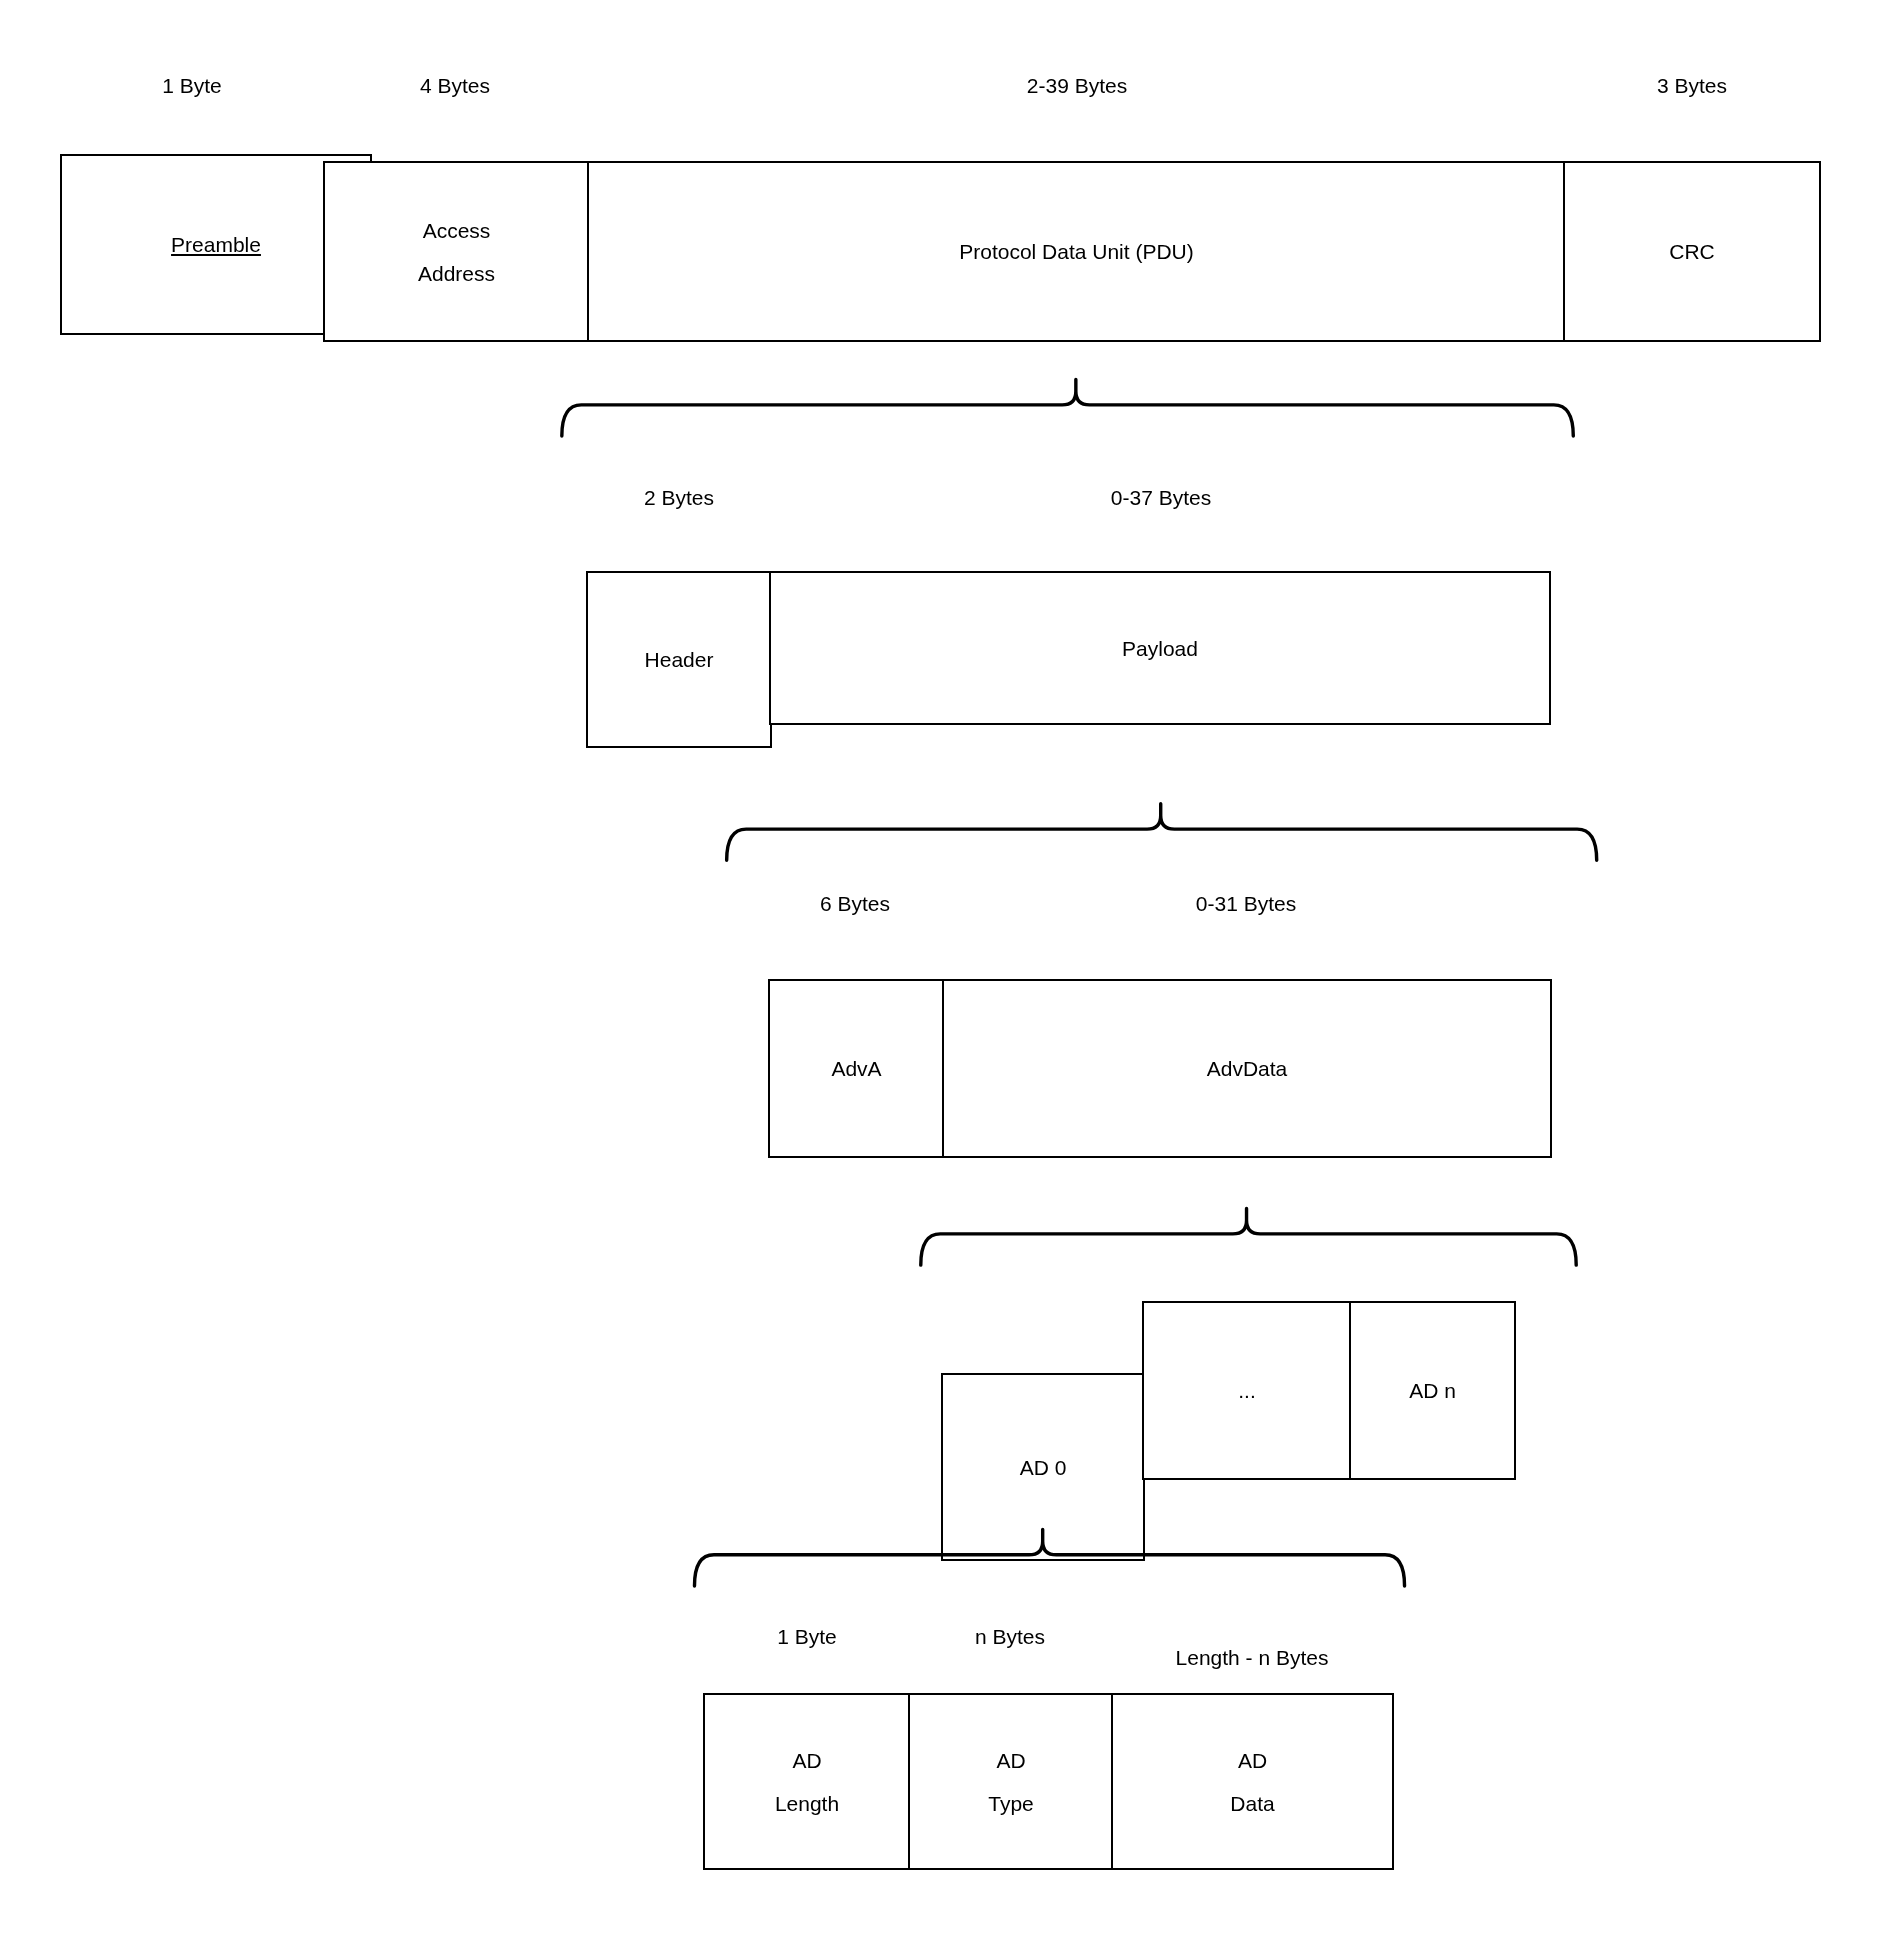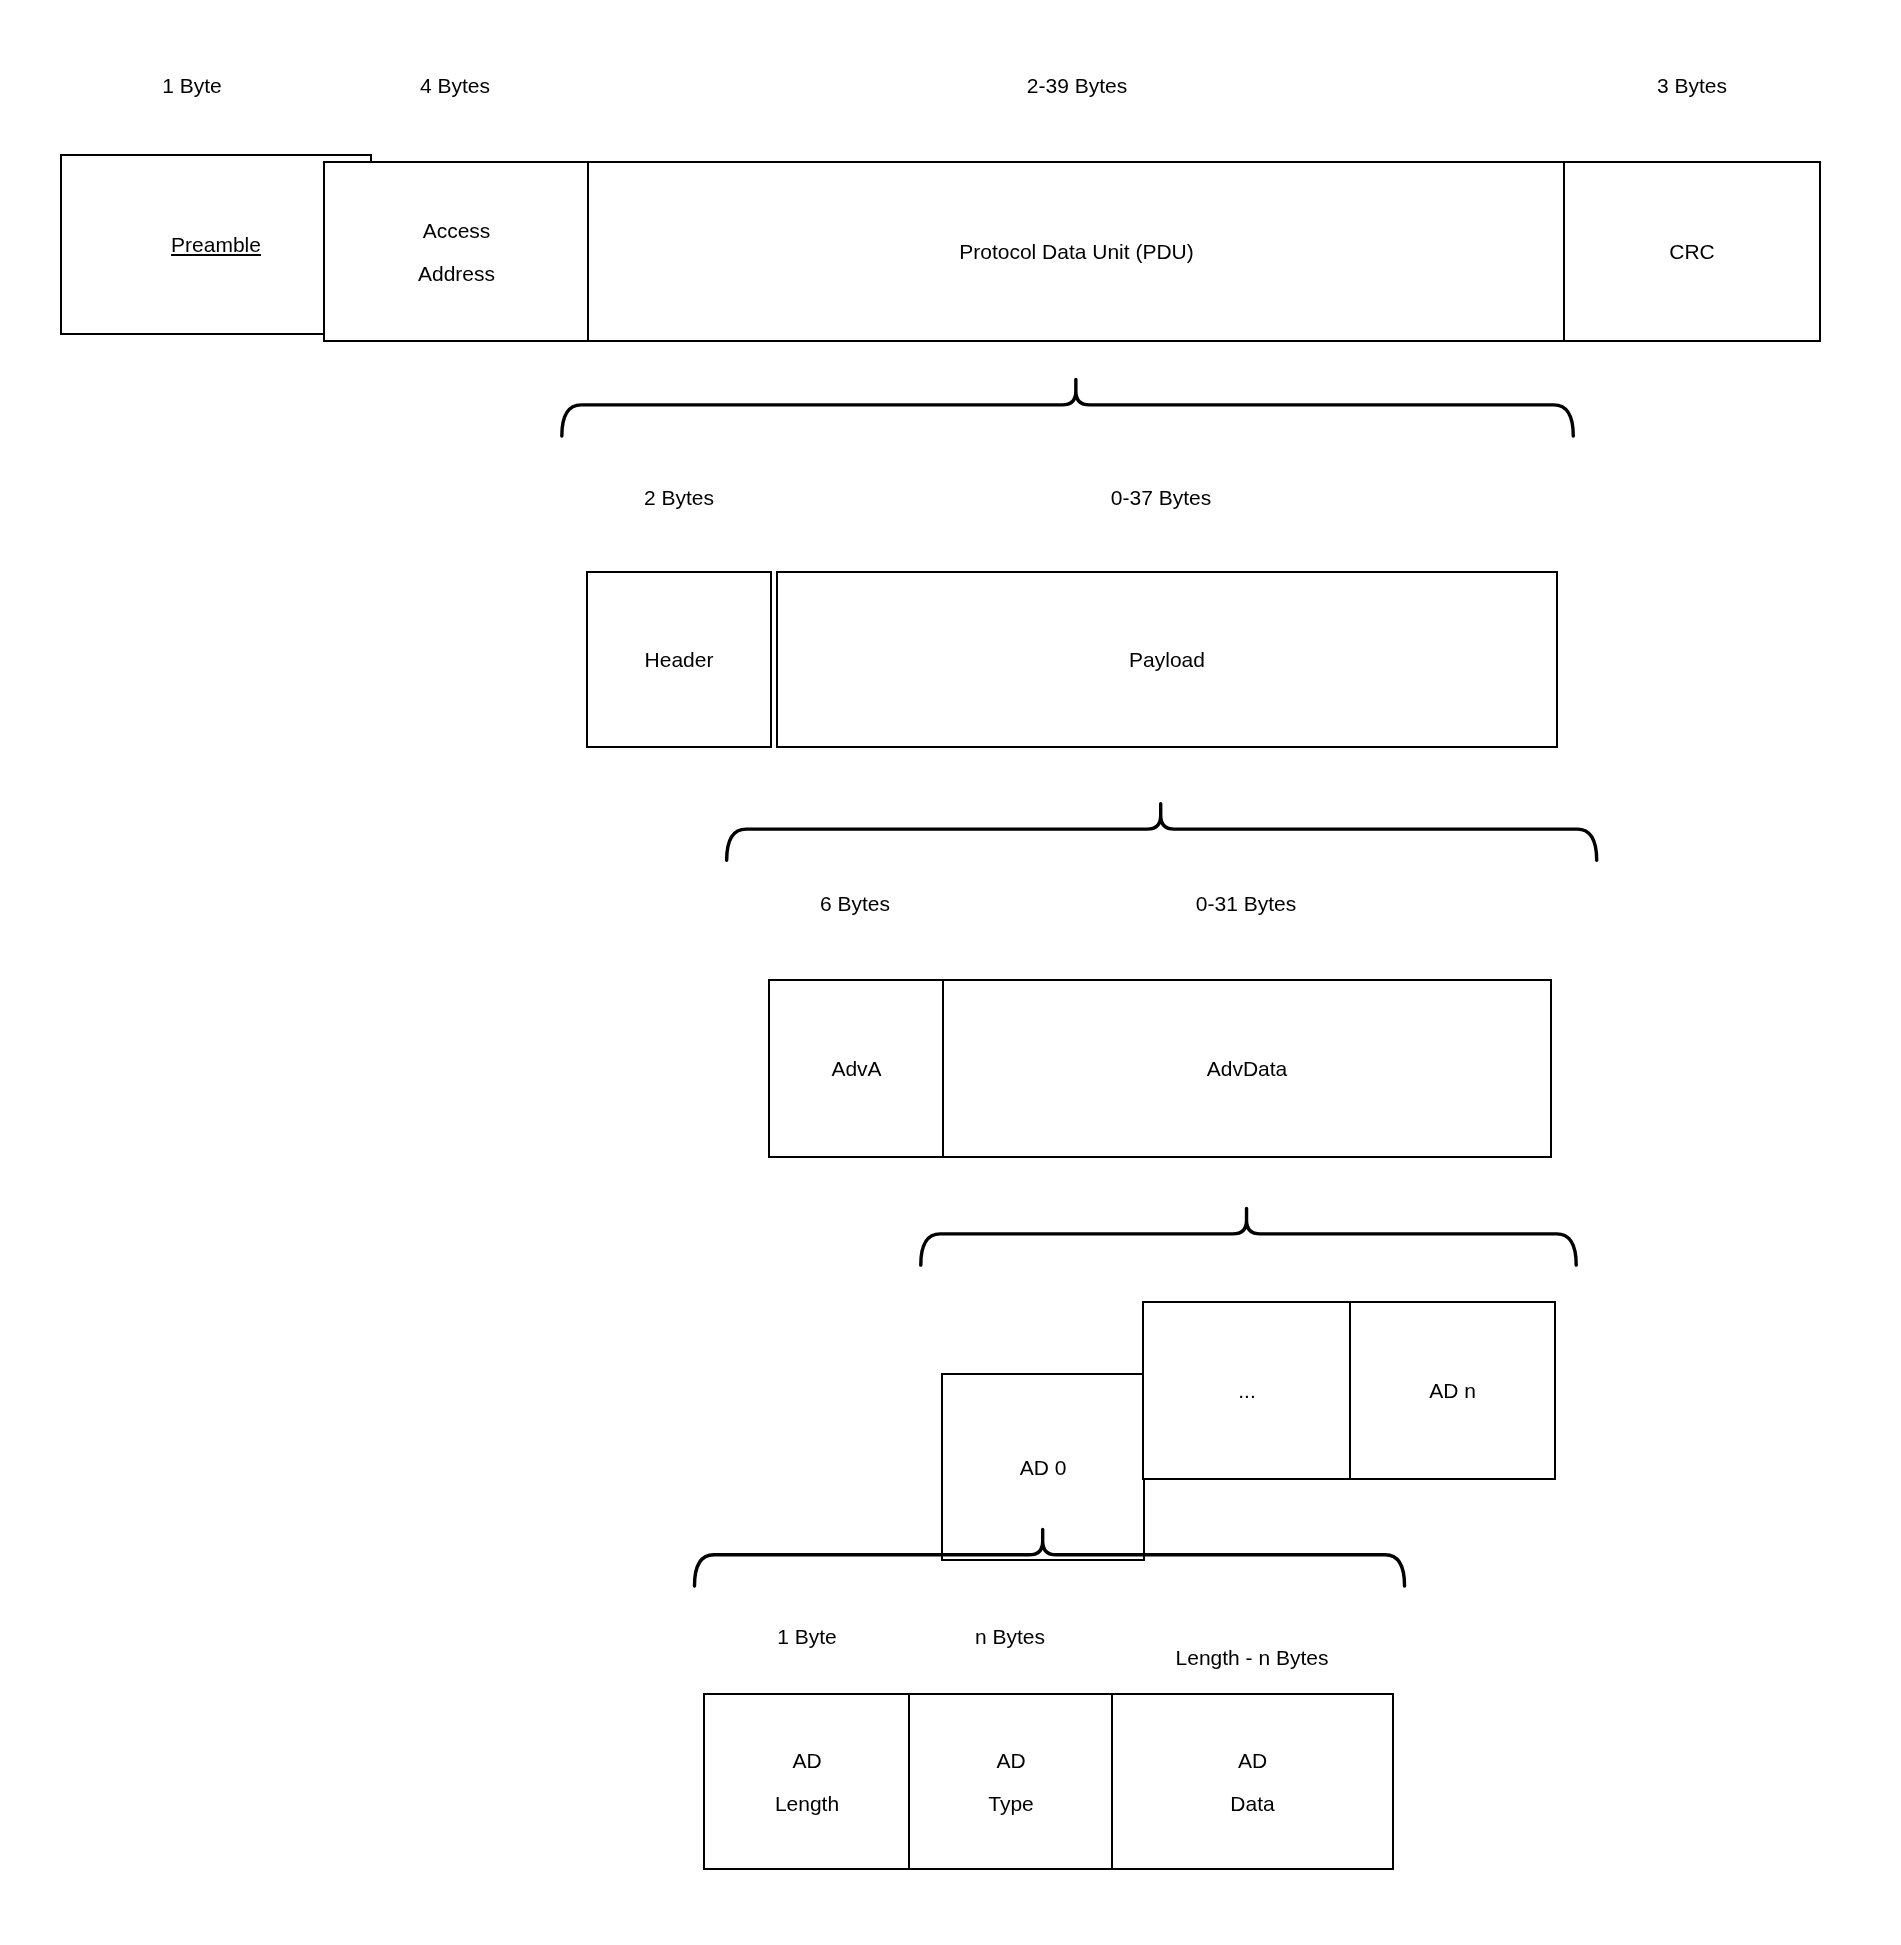--- a/index.html
+++ b/index.html
@@ -57,31 +57,31 @@
   <div class="box" style="left:60px;   top:154px; width:312px;  height:181px;text-decoration:underline;">Preamble</div>
   <div class="box" style="left:323px;  top:161px; width:267px;  height:181px;">Access
 Address</div>
   <div class="box" style="left:587px;  top:161px; width:979px; height:181px;">Protocol Data Unit (PDU)</div>
   <div class="box" style="left:1563px; top:161px; width:258px;  height:181px;">CRC</div>
 
   <div class="size-label" style="left:679px;  top:476px;">2 Bytes</div>
   <div class="size-label" style="left:1161px; top:476px;">0-37 Bytes</div>
 
   <div class="box" style="left:586px; top:571px; width:186px; height:177px;">Header</div>
-  <div class="box" style="left:769px; top:571px; width:782px; height:177px;margin-left:7px;">Payload</div>
+  <div class="box" style="left:769px; top:571px; width:782px; height:154px;">Payload</div>
 
   <div class="size-label" style="left:855px;  top:882px;">6 Bytes</div>
   <div class="size-label" style="left:1246px; top:882px;">0-31 Bytes</div>
 
   <div class="box" style="left:768px; top:979px; width:177px; height:179px;">AdvA</div>
   <div class="box" style="left:942px; top:979px; width:610px; height:179px;">AdvData</div>
 
   <div class="box" style="left:941px;  top:1373px; width:204px; height:188px;">AD 0</div>
   <div class="box" style="left:1142px; top:1301px; width:210px; height:179px;">...</div>
-  <div class="box" style="left:1349px; top:1301px; width:207px; height:179px;">AD n</div>
+  <div class="box" style="left:1349px; top:1301px; width:167px; height:179px;">AD n</div>
 
   <div class="size-label" style="left:807px;  top:1615px;">1 Byte</div>
   <div class="size-label" style="left:1010px; top:1615px;">n Bytes</div>
   <div class="size-label" style="left:1252px; top:1615px;margin-top:21px;">Length - n Bytes</div>
 
   <div class="box" style="left:703px;  top:1693px; width:208px; height:177px;">AD
 Length</div>
   <div class="box" style="left:908px;  top:1693px; width:206px; height:177px;">AD
 Type</div>
   <div class="box" style="left:1111px; top:1693px; width:283px; height:177px;">AD

